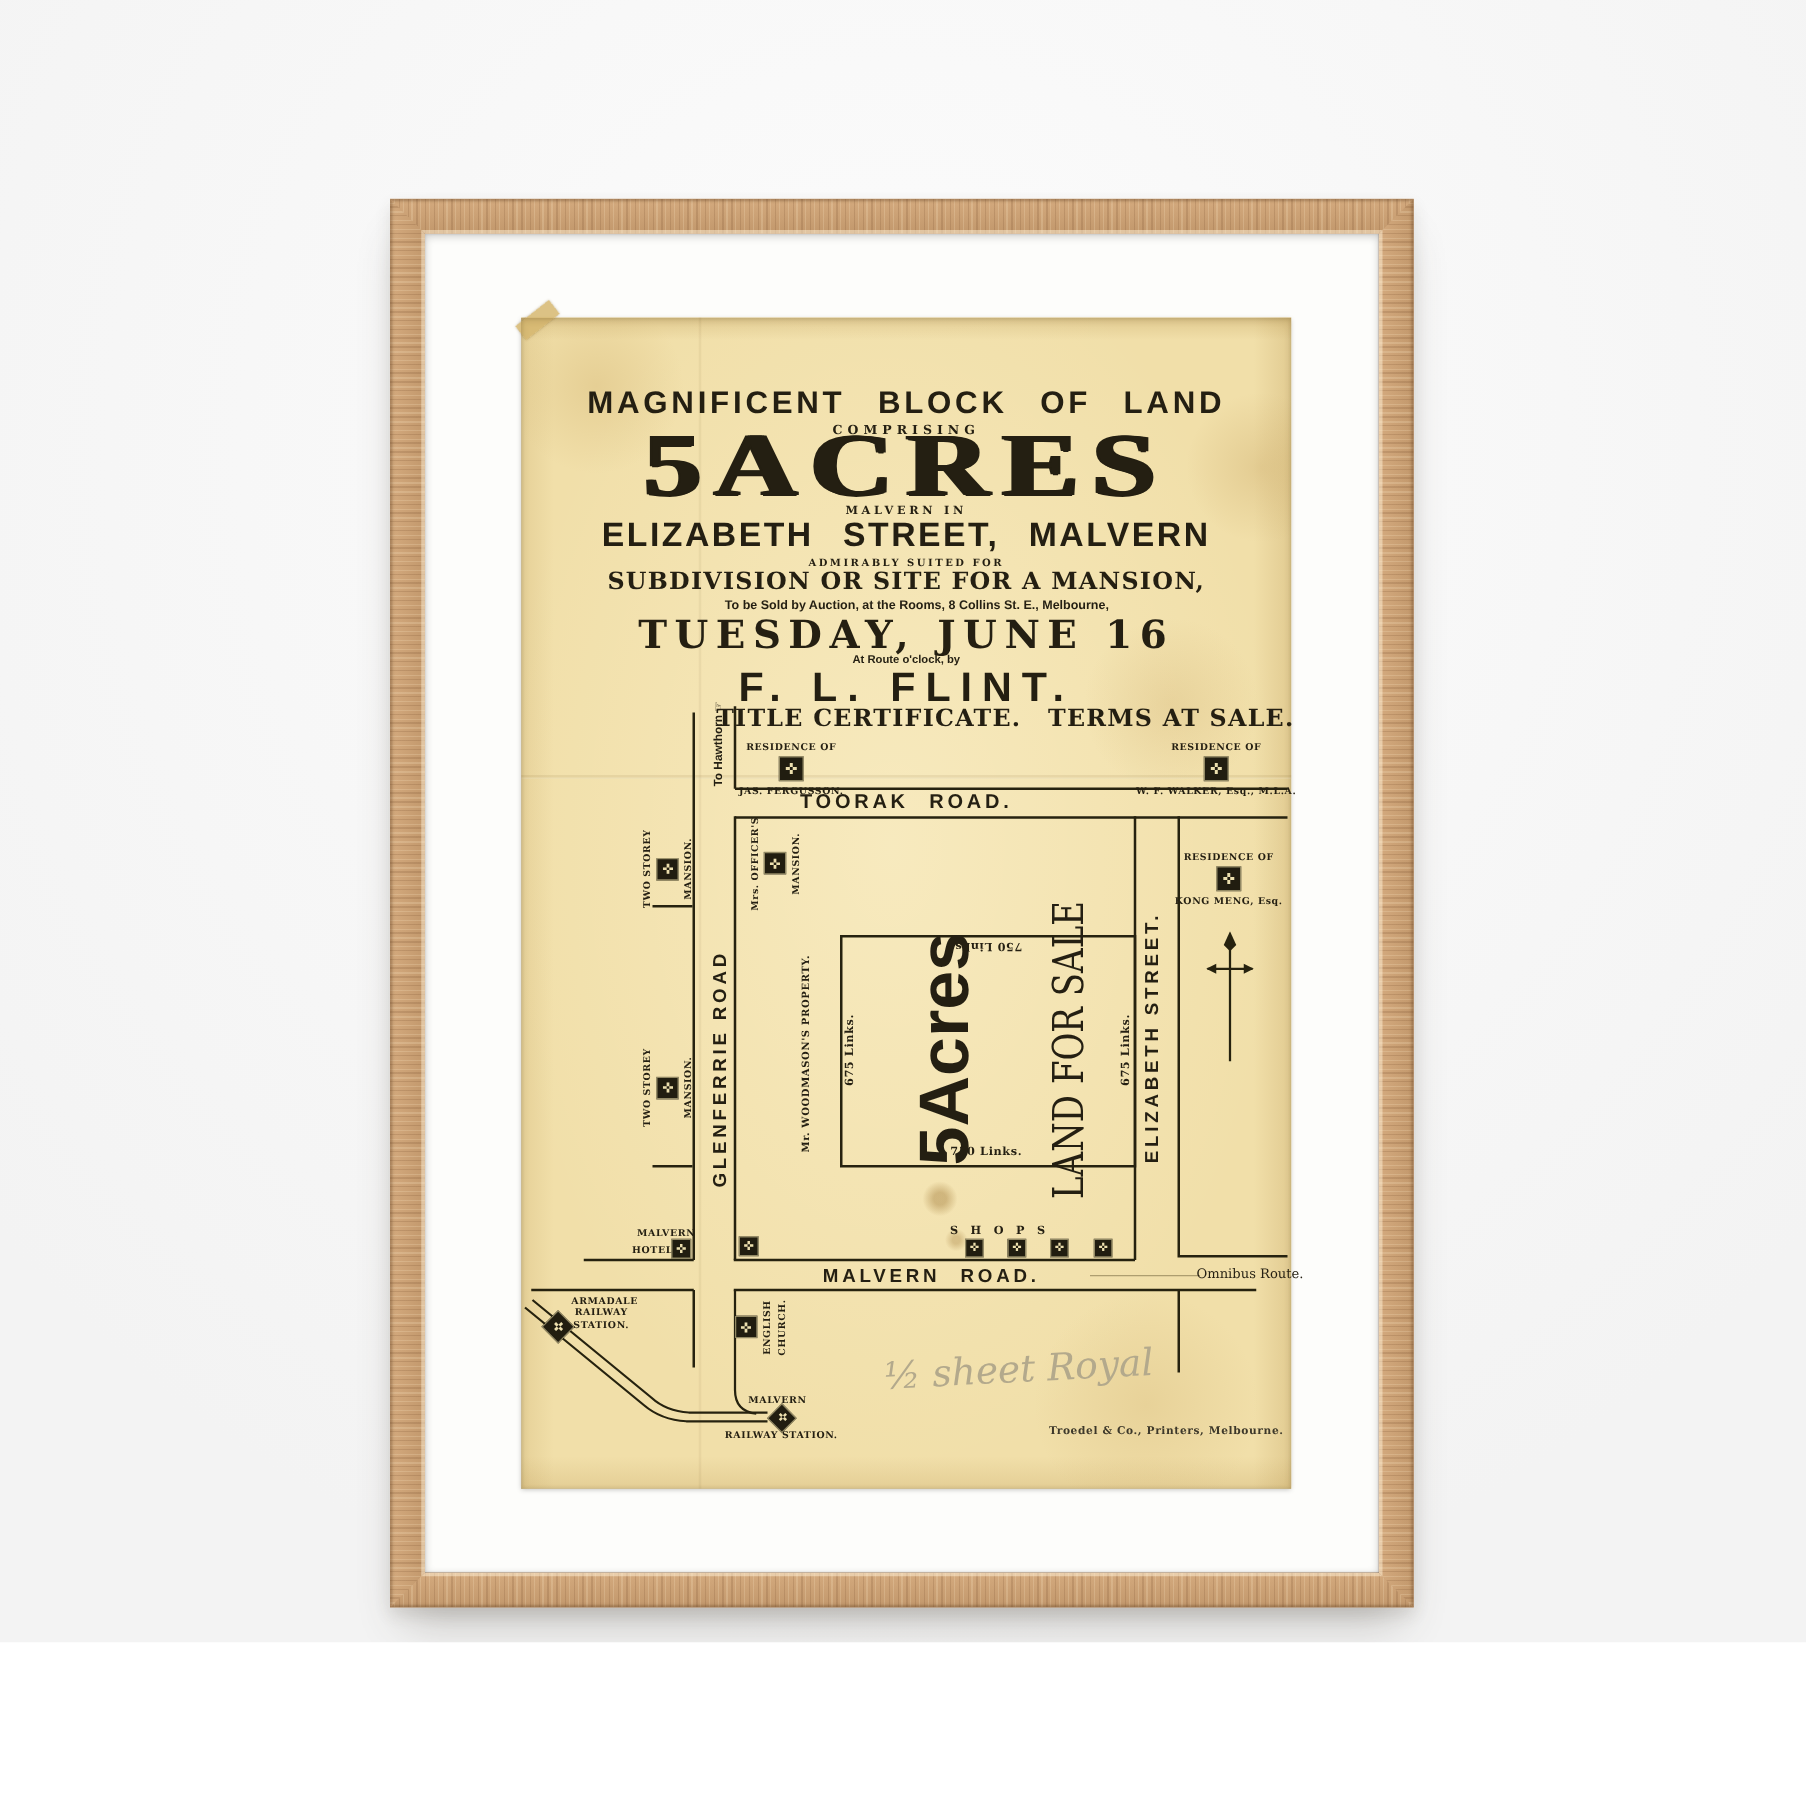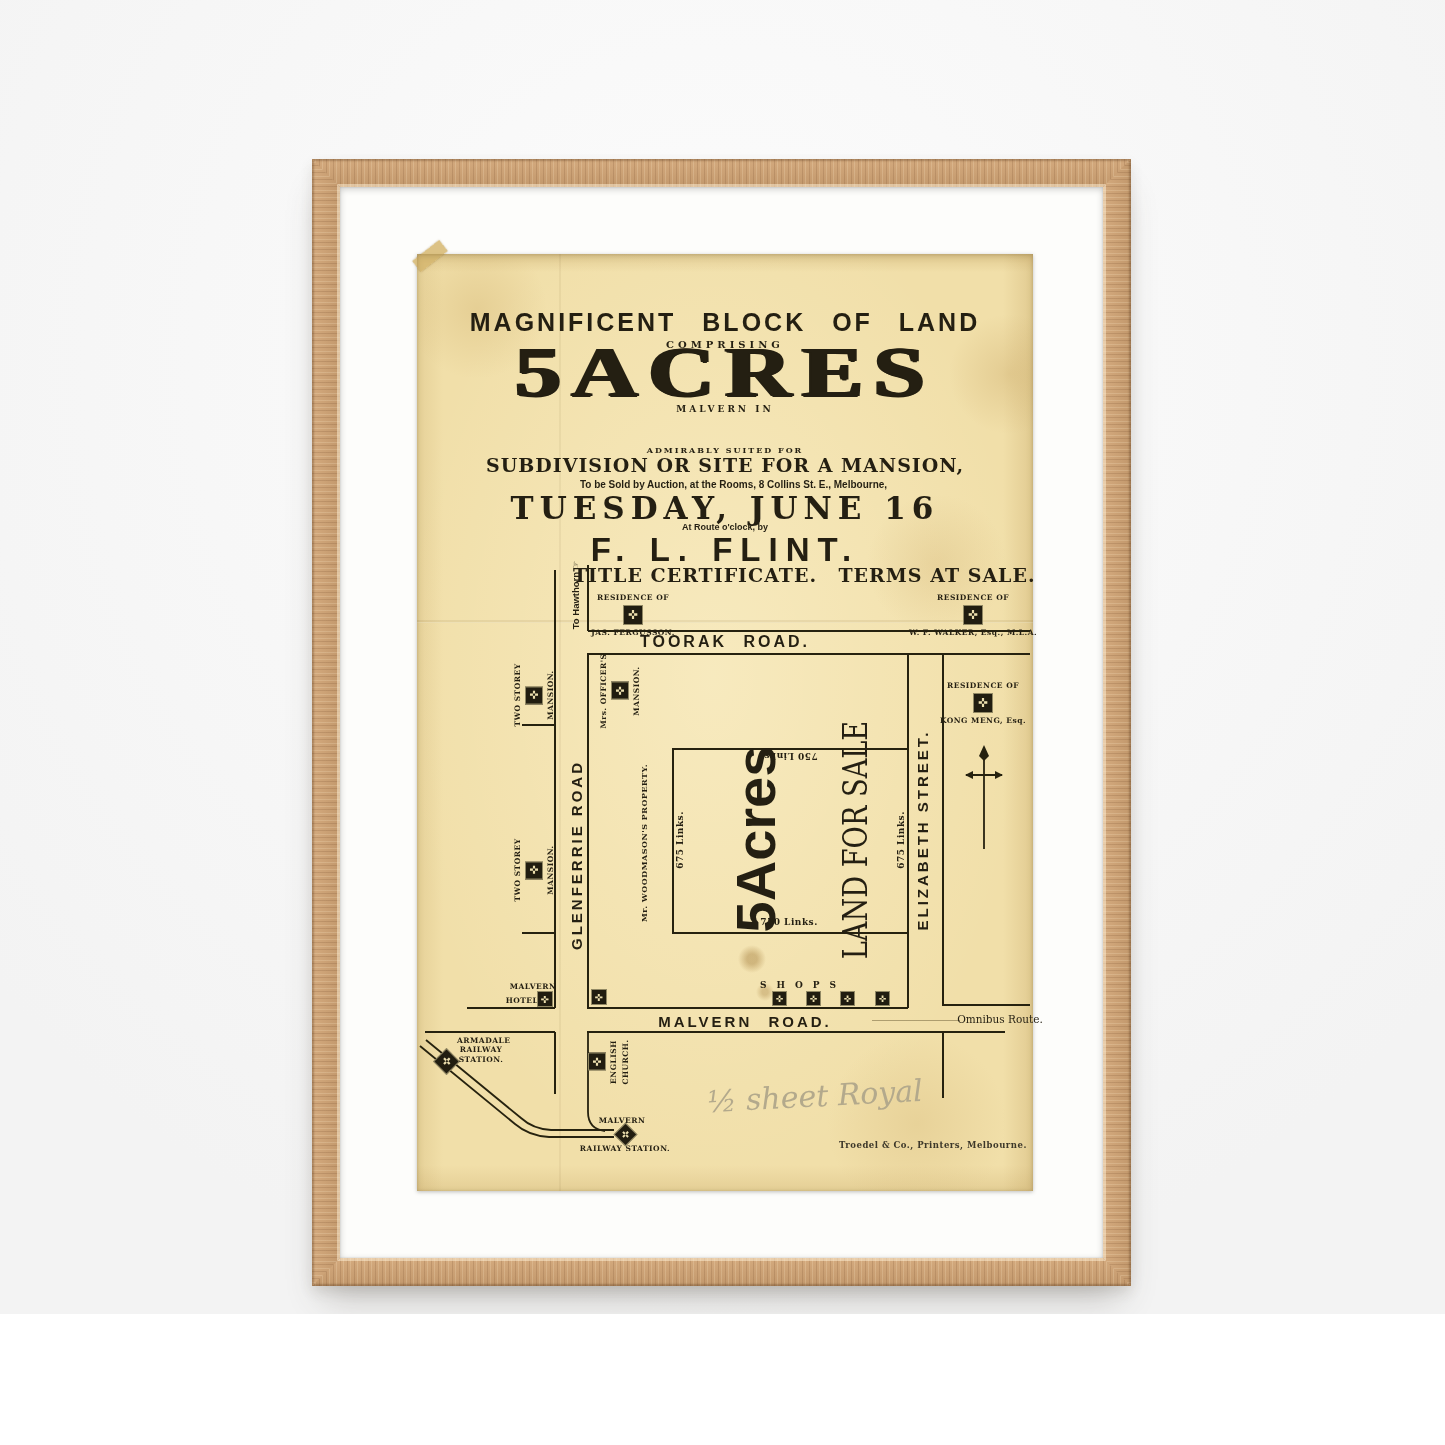--- a/index.html
+++ b/index.html
@@ -82,20 +82,21 @@
 
   <div class="poster">
     <div class="tape"></div>
     <div class="crease-h" style="top:366px;"></div>
     <div class="crease-v" style="left:142px;"></div>
 
     <div class="c sans-b" style="top:54px;font-size:25px;letter-spacing:3px;word-spacing:16px;">MAGNIFICENT BLOCK OF LAND</div>
     <div class="c serif-b" style="top:85px;font-size:10px;letter-spacing:4px;">COMPRISING</div>
     <div class="c" style="top:86px;font-size:72px;line-height:.9;font-family:'Liberation Serif',serif;font-weight:900;letter-spacing:8px;transform:scaleX(1.28);text-shadow:1.5px 0 currentColor,-1.5px 0 currentColor,0 1px currentColor;">5ACRES</div>
     <div class="c serif-b" style="top:150px;font-size:9px;letter-spacing:3px;">MALVERN IN</div>
+    <div class="c sans-b" style="top:159px;font-size:27px;letter-spacing:2px;word-spacing:14px;">ELIZABETH STREET, MALVERN</div>
     <div class="c serif-b" style="top:191px;font-size:8px;letter-spacing:2px;">ADMIRABLY SUITED FOR</div>
     <div class="c serif-b" style="top:200px;font-size:19px;letter-spacing:1px;">SUBDIVISION OR SITE FOR A MANSION,</div>
     <div class="c sans-b" style="top:225px;font-size:10px;padding-left:17px;">To be Sold by Auction, at the Rooms, 8 Collins St. E., Melbourne,</div>
     <div class="c serif-b" style="top:236px;font-size:31px;letter-spacing:6px;">TUESDAY, JUNE 16</div>
     <div class="c sans-b" style="top:268px;font-size:9px;">At Route o'clock, by</div>
     <div class="c sans-b" style="top:277px;font-size:33px;letter-spacing:8px;">F. L. FLINT.</div>
     <div class="ctr serif-b" style="left:278px;top:321px;font-size:19px;letter-spacing:1px;">TITLE CERTIFICATE.</div>
     <div class="ctr serif-b" style="left:520px;top:321px;font-size:19px;letter-spacing:1px;">TERMS AT SALE.</div>
 
     <div class="vline" style="left:170px;top:311px;height:66px;"></div>

